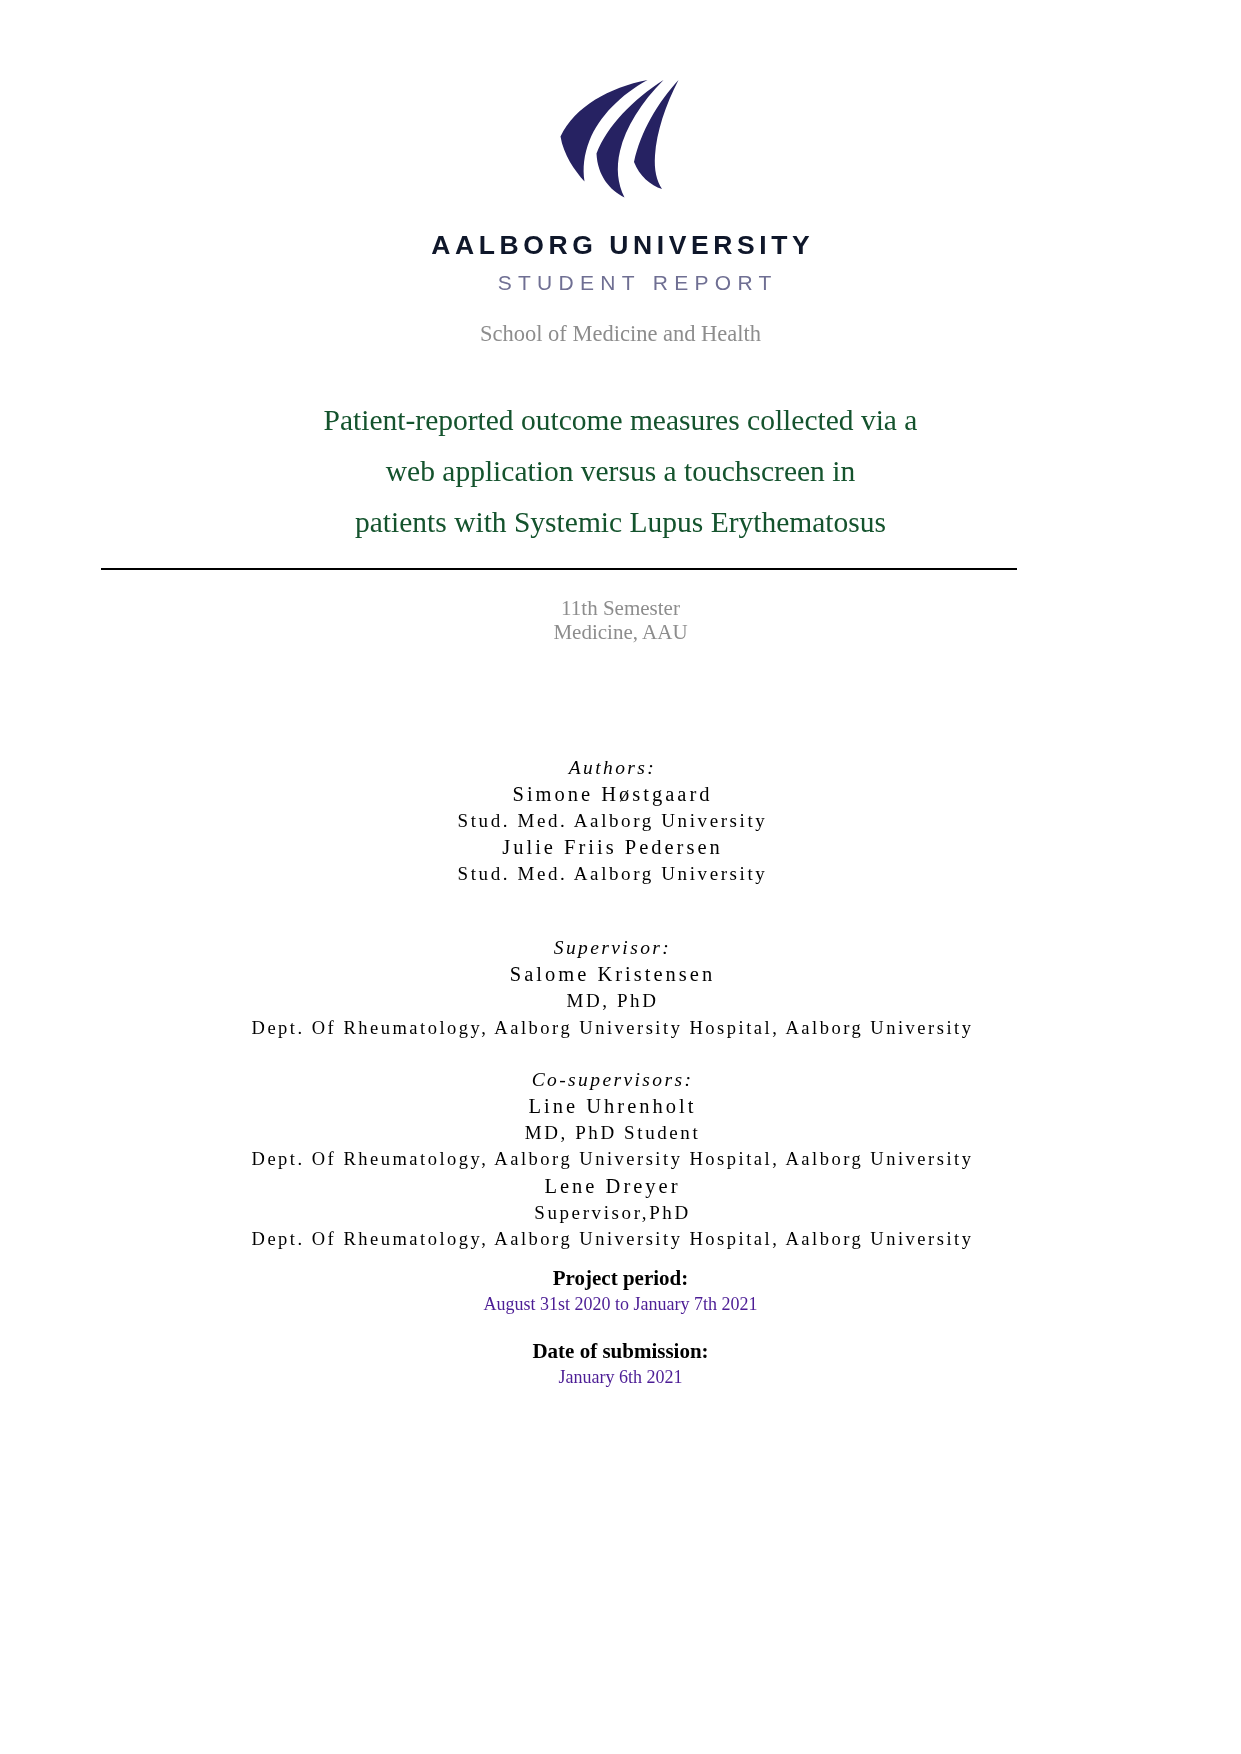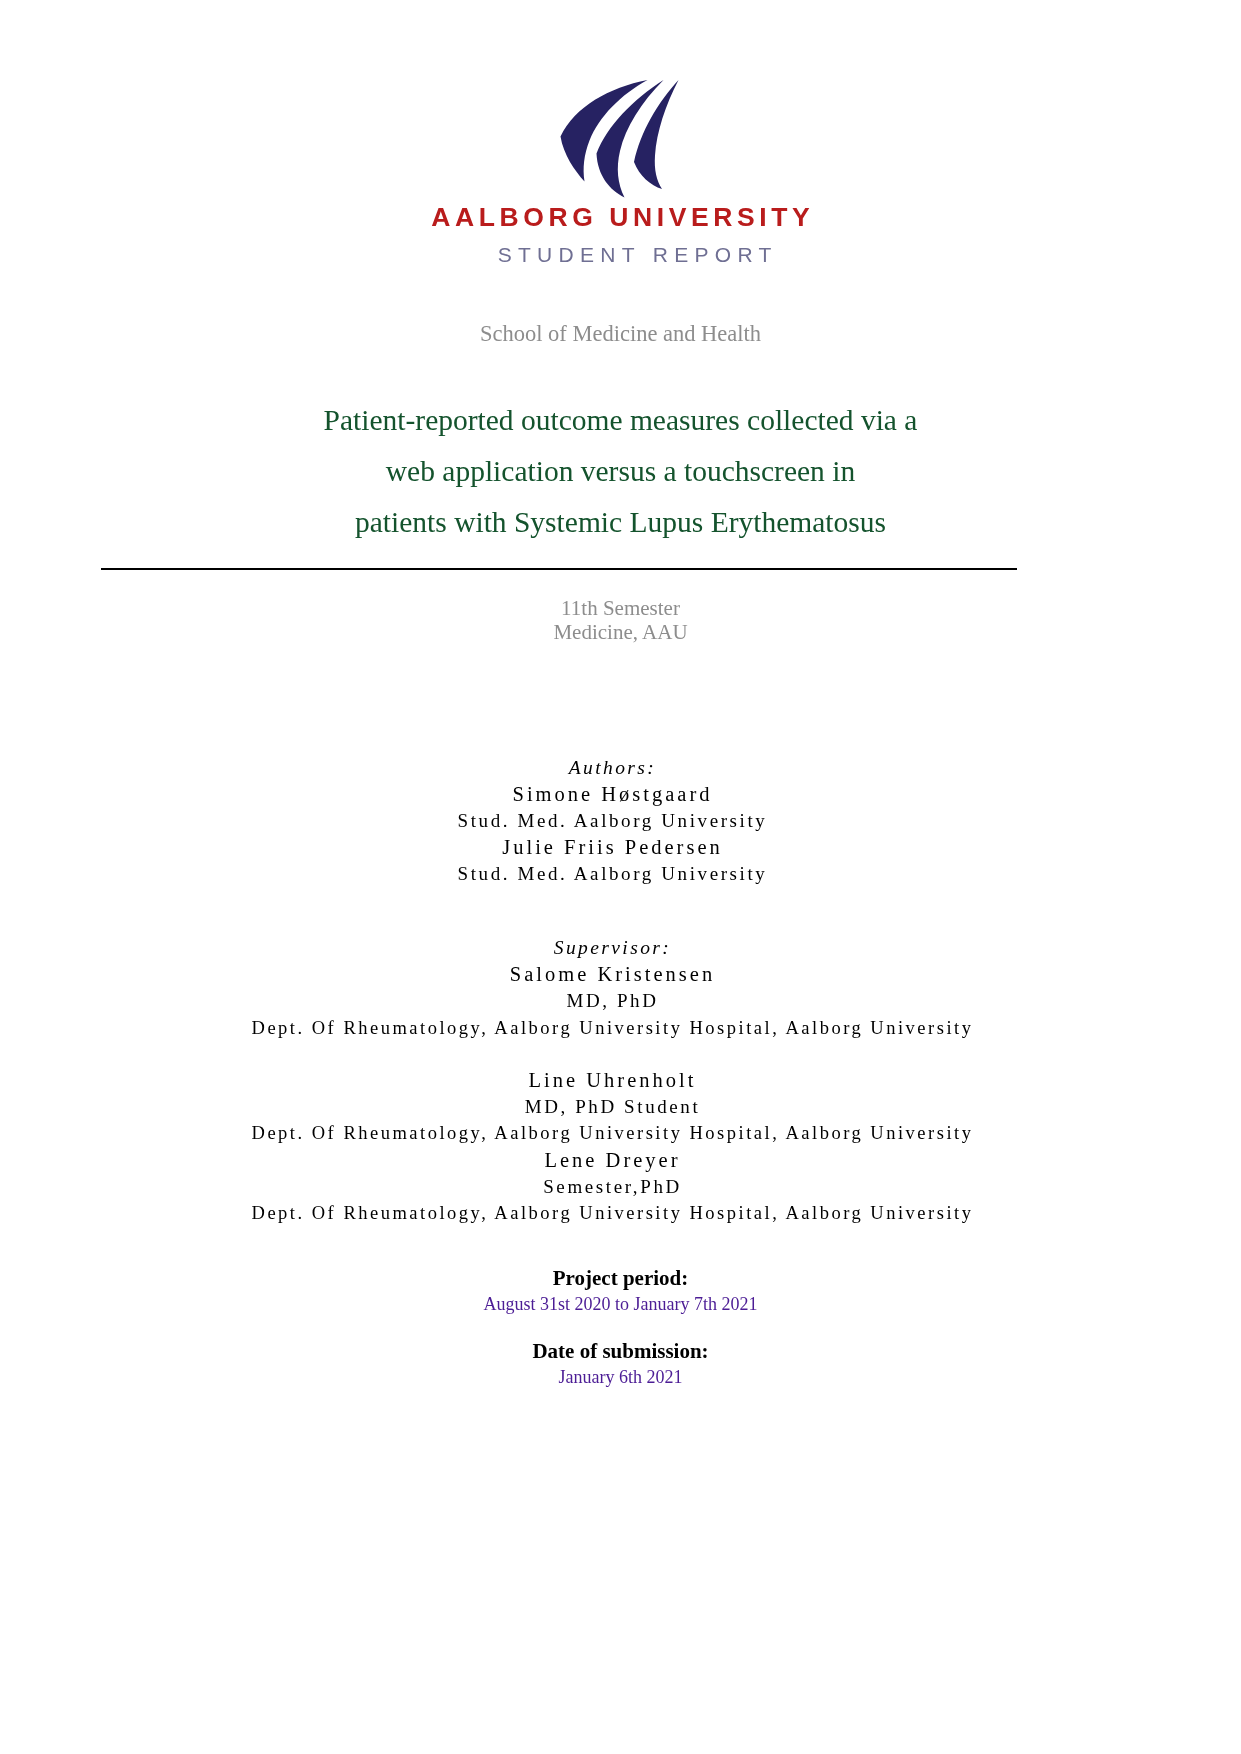--- a/index.html
+++ b/index.html
@@ -28,25 +28,26 @@
     right: 0;
     text-align: center;
   }
   .logo-mark {
     display: block;
     margin: 0 auto;
     width: 140px;
     height: 125px;
   }
   .logo-wordmark {
+    margin-top: 28px;
     font-family: "Liberation Sans", "DejaVu Sans", sans-serif;
     font-weight: bold;
     font-size: 26.5px;
     letter-spacing: 4.6px;
-    color: #b91c1c;
+    color: #0f172a;
     line-height: 1.1;
     text-indent: 4.6px;
   }
   .logo-subwordmark {
     margin-top: 11px;
     font-family: "Liberation Sans", "DejaVu Sans", sans-serif;
     font-weight: normal;
     font-size: 21px;
     letter-spacing: 6.3px;
     color: #6f6f93;
@@ -201,25 +202,26 @@
 
     <div class="gap-lg"></div>
 
     <div class="role-head">Supervisor:</div>
     <div class="person-name">Salome Kristensen</div>
     <div class="person-sub">MD, PhD</div>
     <div class="person-affil">Dept. Of Rheumatology, Aalborg University Hospital, Aalborg University</div>
 
     <div class="gap-md"></div>
 
+    <div class="role-head">Co-supervisors:</div>
     <div class="person-name">Line Uhrenholt</div>
     <div class="person-sub">MD, PhD Student</div>
     <div class="person-affil">Dept. Of Rheumatology, Aalborg University Hospital, Aalborg University</div>
     <div class="person-name">Lene Dreyer</div>
-    <div class="person-sub">Semester,PhD</div>
+    <div class="person-sub">Supervisor,PhD</div>
     <div class="person-affil">Dept. Of Rheumatology, Aalborg University Hospital, Aalborg University</div>
   </div>
 
   <div class="dates-block">
     <div class="date-head">Project period:</div>
     <div class="date-val">August 31st 2020 to January 7th 2021</div>
     <div class="date-spacer"></div>
     <div class="date-head">Date of submission:</div>
     <div class="date-val">January 6th 2021</div>
   </div>

